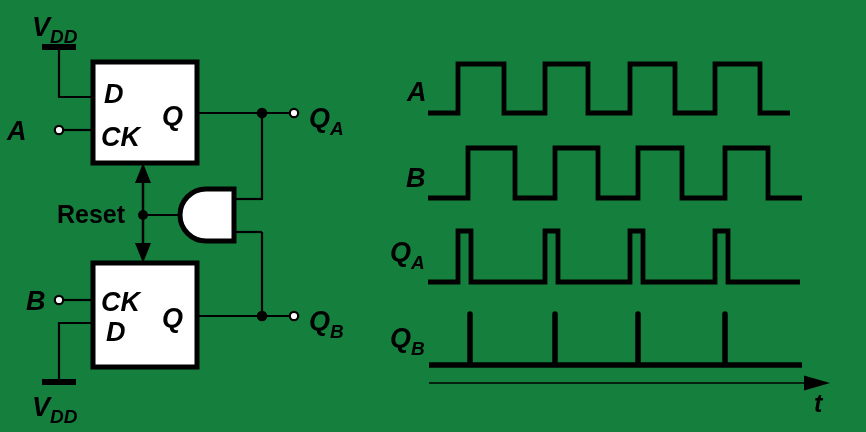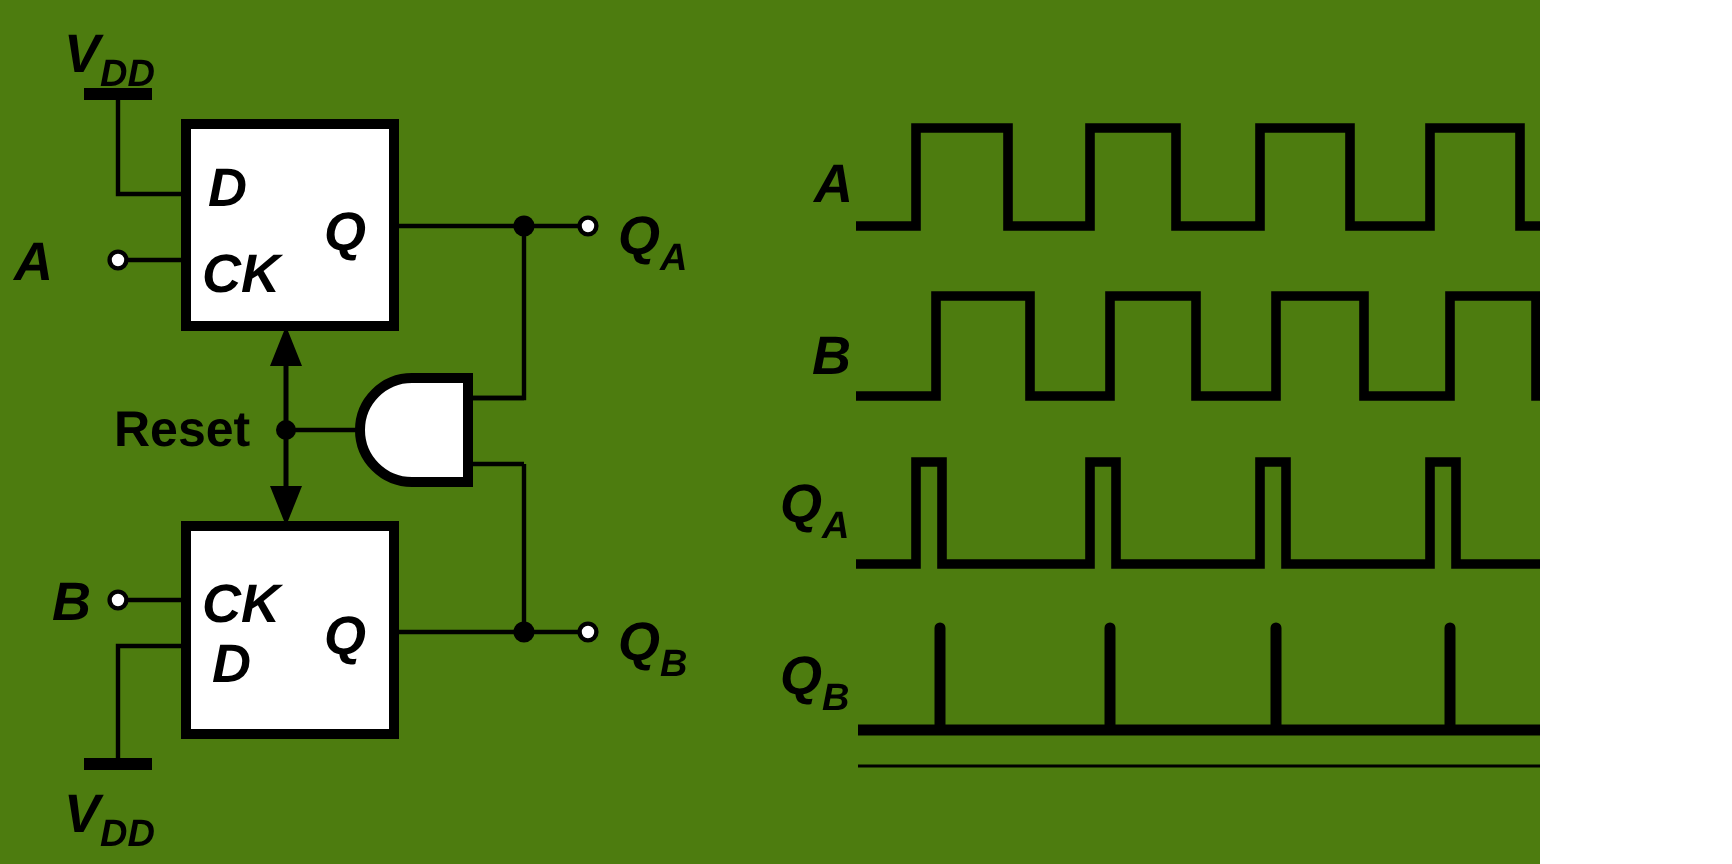--- a/index.html
+++ b/index.html
@@ -1,19 +1,19 @@
 <!DOCTYPE html>
 <html><head>
 <meta charset="utf-8">
 <style>
   html, body { margin: 0; padding: 0; background: #ffffff; }
   .stage {
     position: relative;
-    width: 770px; height: 432px;
-    background: #4d7c0f;
+    width: 866px; height: 432px;
+    background: #15803d;
     overflow: hidden;
   }
   svg { display: block; }
   .lbl {
     font-family: "Liberation Sans", sans-serif;
     font-weight: bold;
     font-style: italic;
     font-size: 27px;
     fill: #000000;
   }

